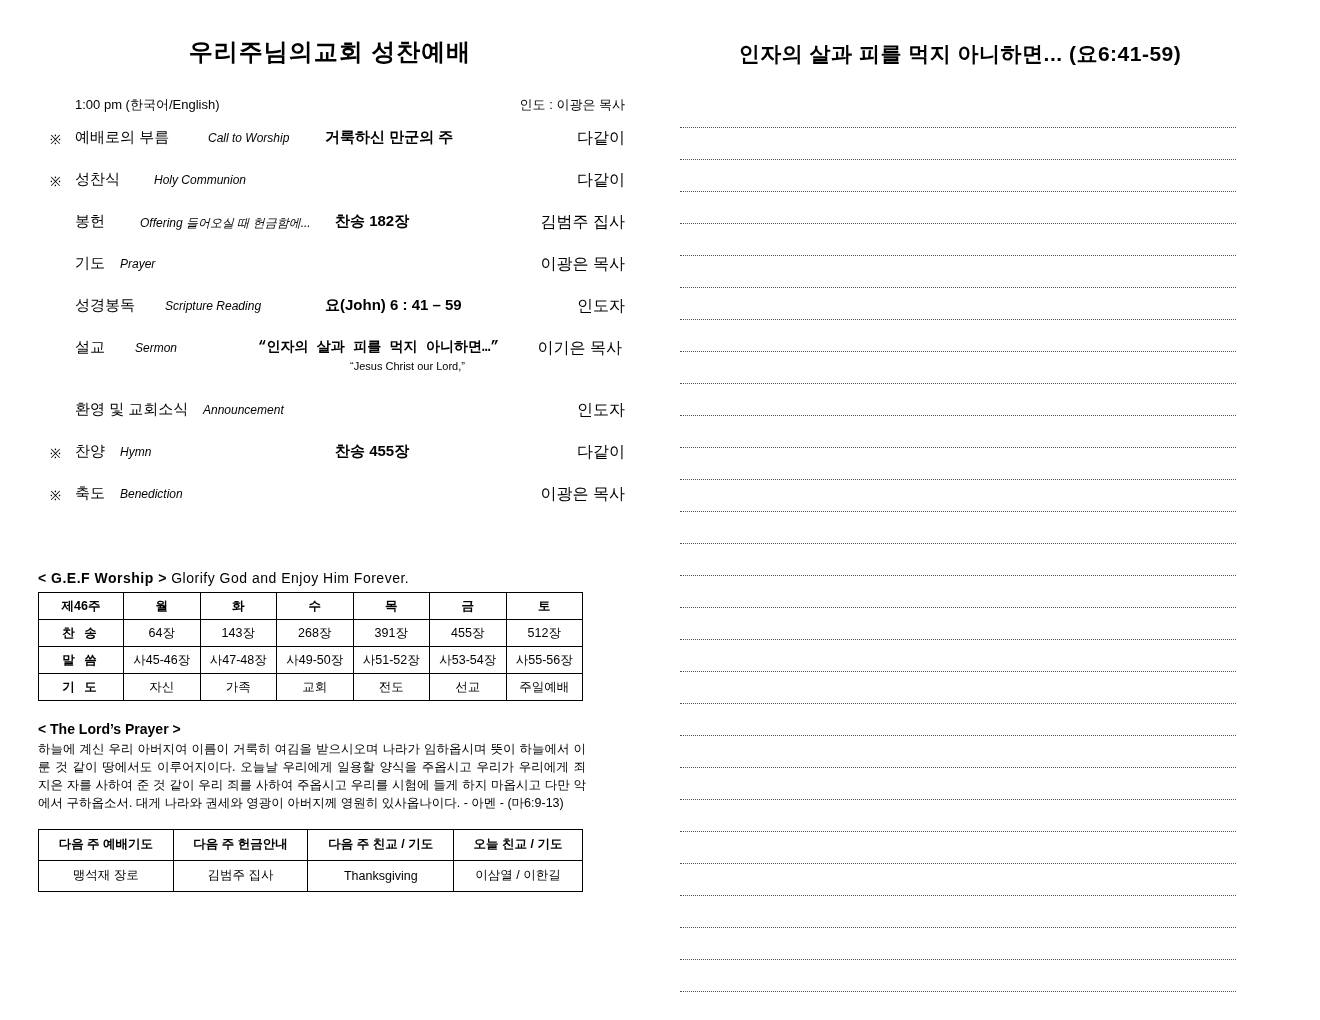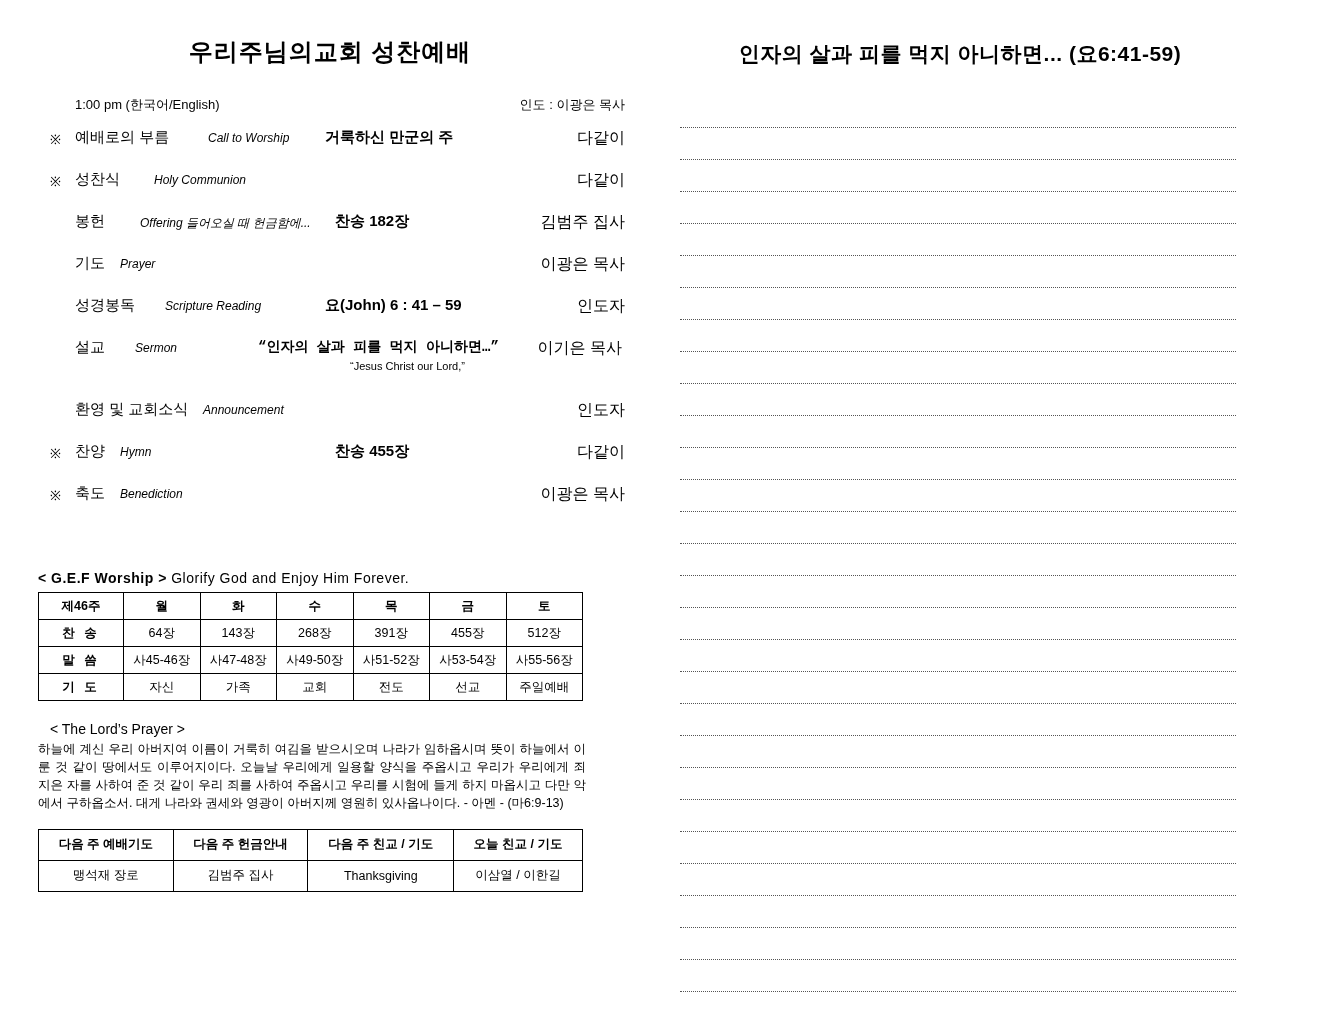--- a/index.html
+++ b/index.html
@@ -137,23 +137,23 @@
   }
   table.grid th {
     font-weight: bold;
   }
   table.grid td.rowhead {
     font-weight: bold;
     letter-spacing: 3px;
   }
   .lords-heading {
     margin-top: 20px;
-    margin-left: 20px;
+    margin-left: 8px;
     font-size: 14px;
-    font-weight: normal;
+    font-weight: bold;
   }
   .lords-body {
     margin-top: 3px;
     margin-left: 8px;
     width: 548px;
     font-size: 12.5px;
     line-height: 1.45;
     text-align: justify;
   }
   table.duty {

